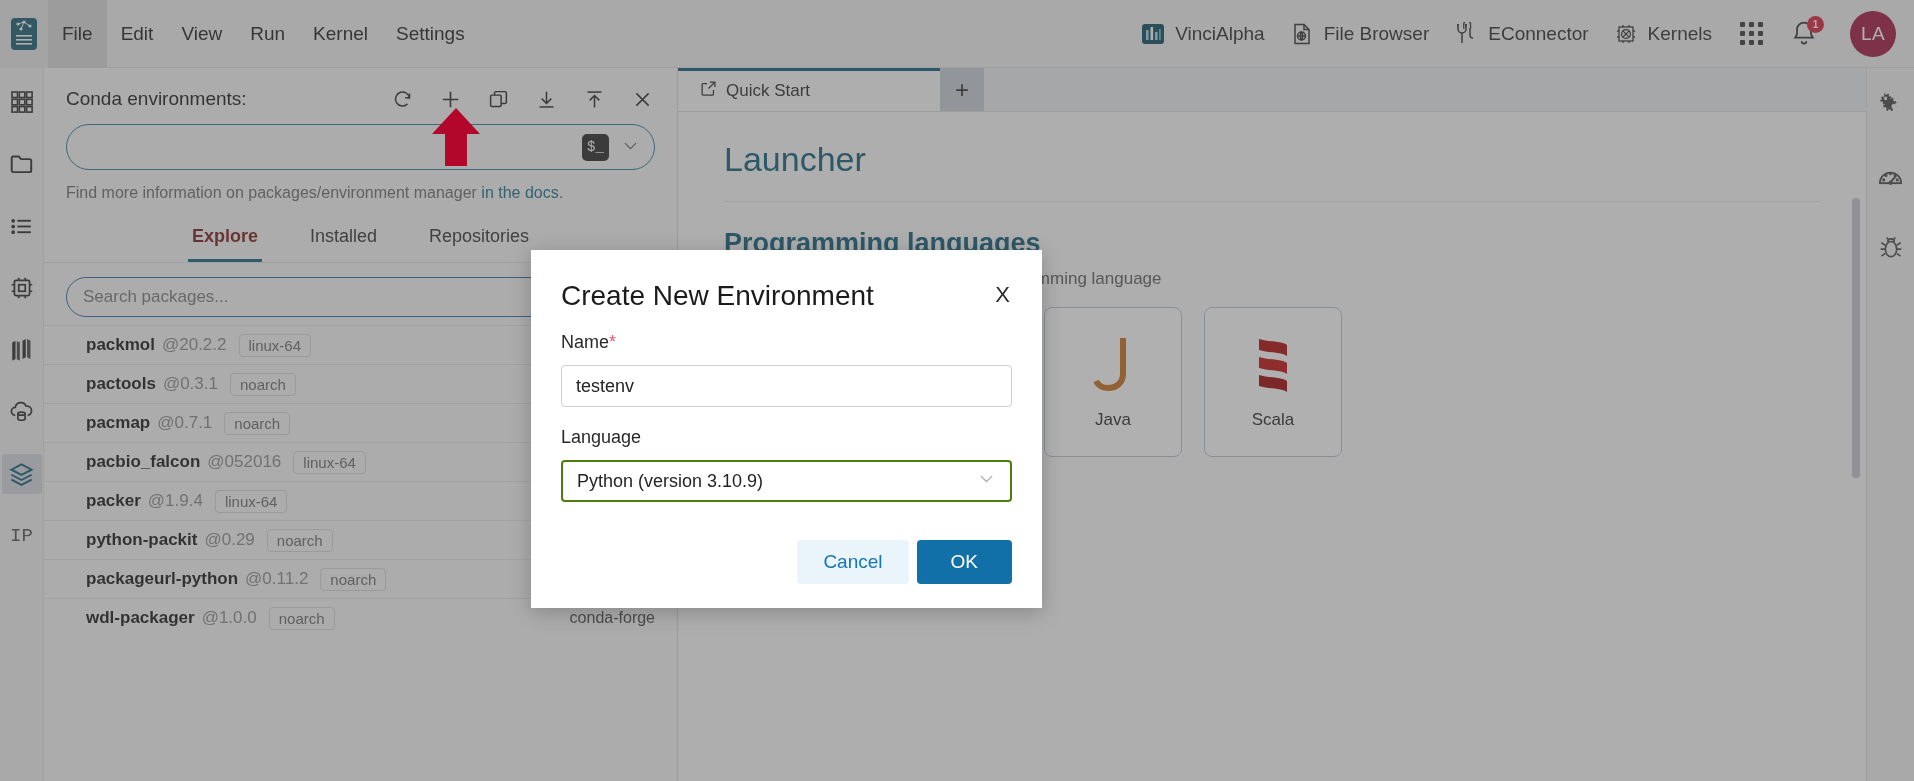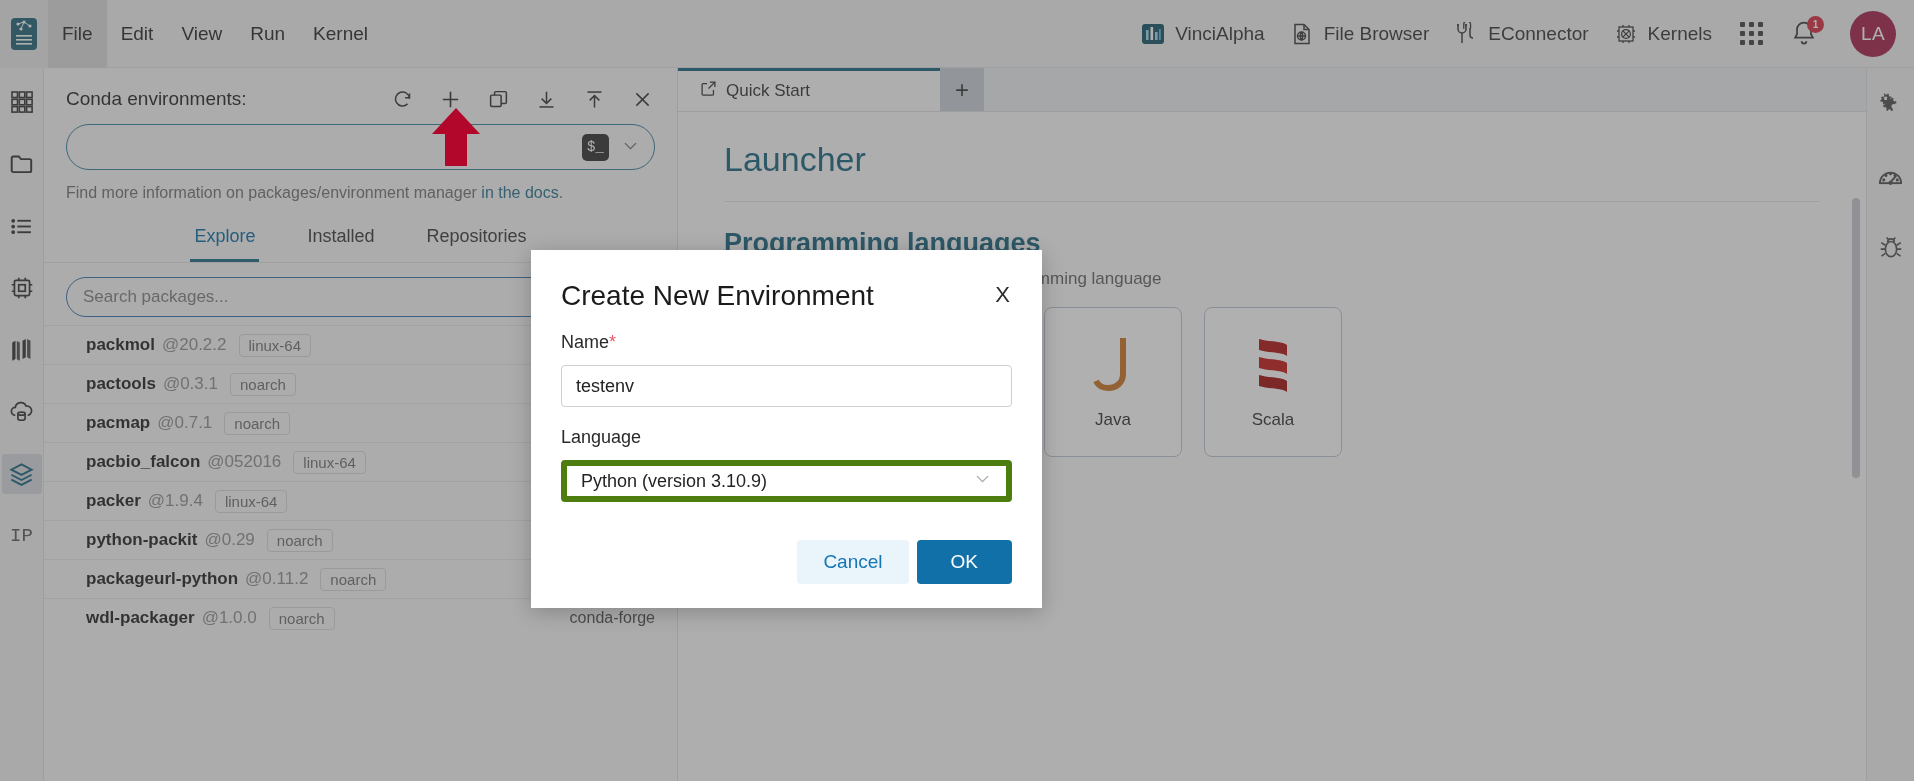--- a/index.html
+++ b/index.html
@@ -90,21 +90,21 @@
   .term-badge {
     width: 27px; height: 27px; background: #2b2b2b; color: #fff; border-radius: 5px;
     font-family: "Liberation Mono", monospace; font-size: 14px;
     display: flex; align-items: center; justify-content: center;
   }
   .chev { color: #6b6b6b; margin-left: 12px; margin-right: 4px; }
   .cp-hint { padding: 14px 22px 0 22px; font-size: 16px; color: #6f6f6f; }
   .cp-hint a { color: #1f6f8b; text-decoration: none; }
   .tabs { display: flex; justify-content: center; gap: 44px; margin-top: 18px; border-bottom: 1px solid #e2e2e2; }
   .tab { padding: 6px 4px 12px 4px; font-size: 18px; color: #333; cursor: pointer; }
-  .tab.active { color: #0369a1; border-bottom: 3px solid #176480; font-weight: 400; }
+  .tab.active { color: #7f1d1d; border-bottom: 3px solid #176480; font-weight: 700; }
   .search-row { padding: 14px 22px 0 22px; }
   .searchbox {
     height: 40px; border: 1px solid #2f6fa8; border-radius: 20px; display: flex; align-items: center;
     padding: 0 16px; background: transparent;
   }
   .searchbox .ph { flex: 1; font-size: 17px; color: #7d7d7d; }
   .pkg-source { display: flex; gap: 18px; font-size: 16px; }
   .pkg-source .src { color: #8a8a8a; cursor: pointer; }
   .pkg-source .src.active { color: #1b6b85; }
   .pkglist { margin-top: 8px; flex: 1; overflow: hidden; }
@@ -161,21 +161,21 @@
   .modal-title { font-size: 28px; color: #1b1b1b; font-weight: 400; }
   .modal-close { margin-left: auto; font-size: 22px; color: #2b2b2b; cursor: pointer; line-height: 1; padding: 4px 2px;}
   .field-label { font-size: 18px; color: #2a2a2a; margin-top: 20px; }
   .req { color: #e05b6b; }
   .text-input {
     margin-top: 12px; width: 100%; height: 42px; border: 1px solid #cfcfcf; border-radius: 4px;
     padding: 0 14px; font-size: 18px; color: #242424; font-family: "Liberation Sans", sans-serif;
     background: #fff;
   }
   .select-input {
-    margin-top: 12px; width: 100%; height: 42px; border: 6px solid #4d7c0f; border-radius: 4px;
+    margin-top: 12px; width: 100%; height: 42px; border: 2px solid #4d7c0f; border-radius: 4px;
     padding: 0 14px; font-size: 18px; color: #242424; display: flex; align-items: center; cursor: pointer;
   }
   .select-input .sv { flex: 1; }
   .modal-actions { display: flex; justify-content: flex-end; gap: 8px; margin-top: 38px; }
   .btn { border: none; border-radius: 4px; font-size: 19px; padding: 11px 26px; cursor: pointer;
          font-family: "Liberation Sans", sans-serif; }
   .btn-cancel { background: #eaf4fb; color: #1675b5; }
   .btn-ok { background: #1170a8; color: #fff; padding: 11px 34px; }
 </style>
 </head>
@@ -206,20 +206,23 @@
             <span>Edit</span>
           </div>
         <div class="menu-item">
             <span>View</span>
           </div>
         <div class="menu-item">
             <span>Run</span>
           </div>
         <div class="menu-item">
             <span>Kernel</span>
+          </div>
+        <div class="menu-item">
+            <span>Settings</span>
           </div>
       </div>
       <div class="menubar-spacer"></div>
       <div class="topnav">
 
         <div class="topnav-item">
           <span class="topnav-icon">
             <svg width="24" height="24" viewBox="0 0 24 24">
               <rect x="1" y="2" width="22" height="20" rx="3" fill="#0d4f63"></rect>
               <rect x="5" y="8" width="2.6" height="10" fill="#9fd8e8"></rect>

